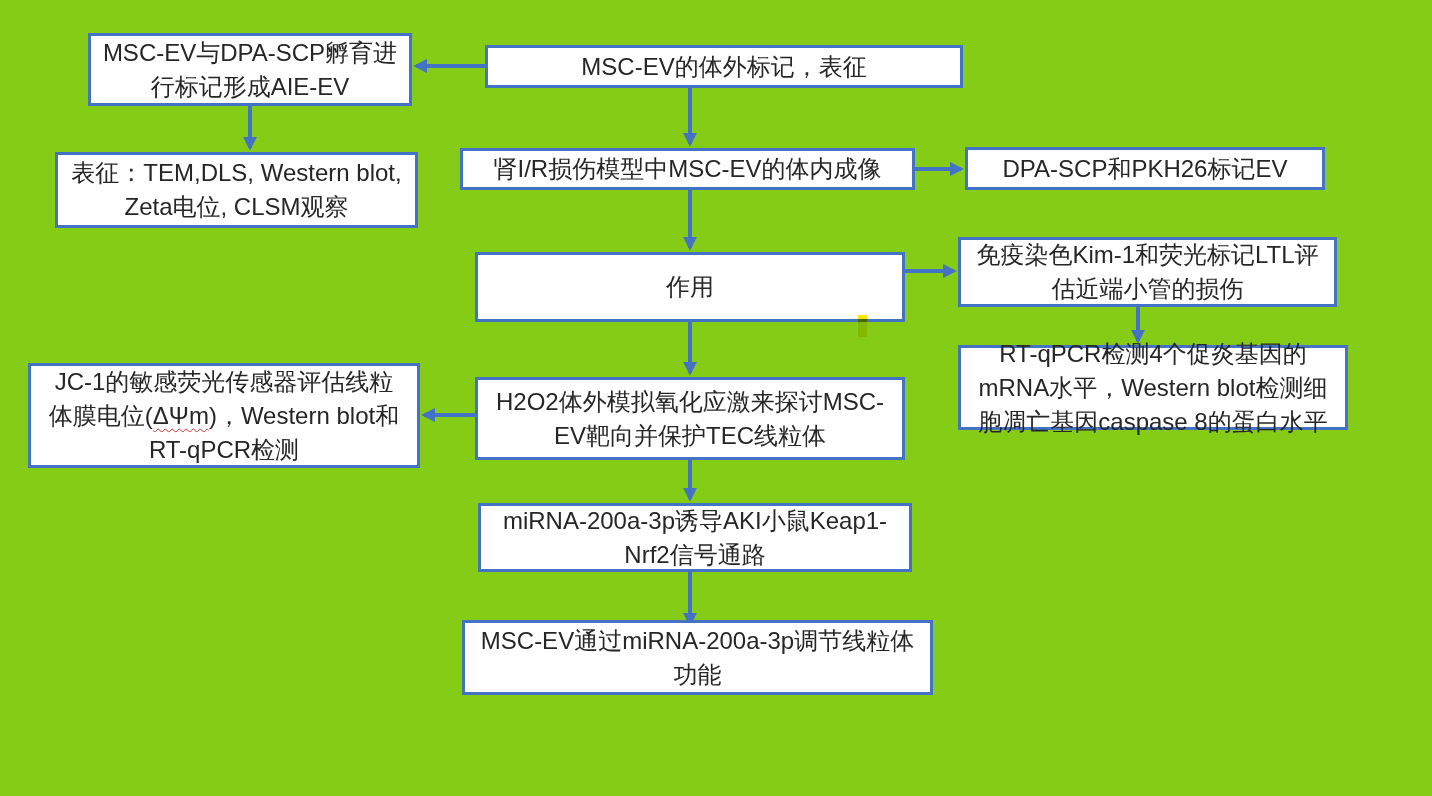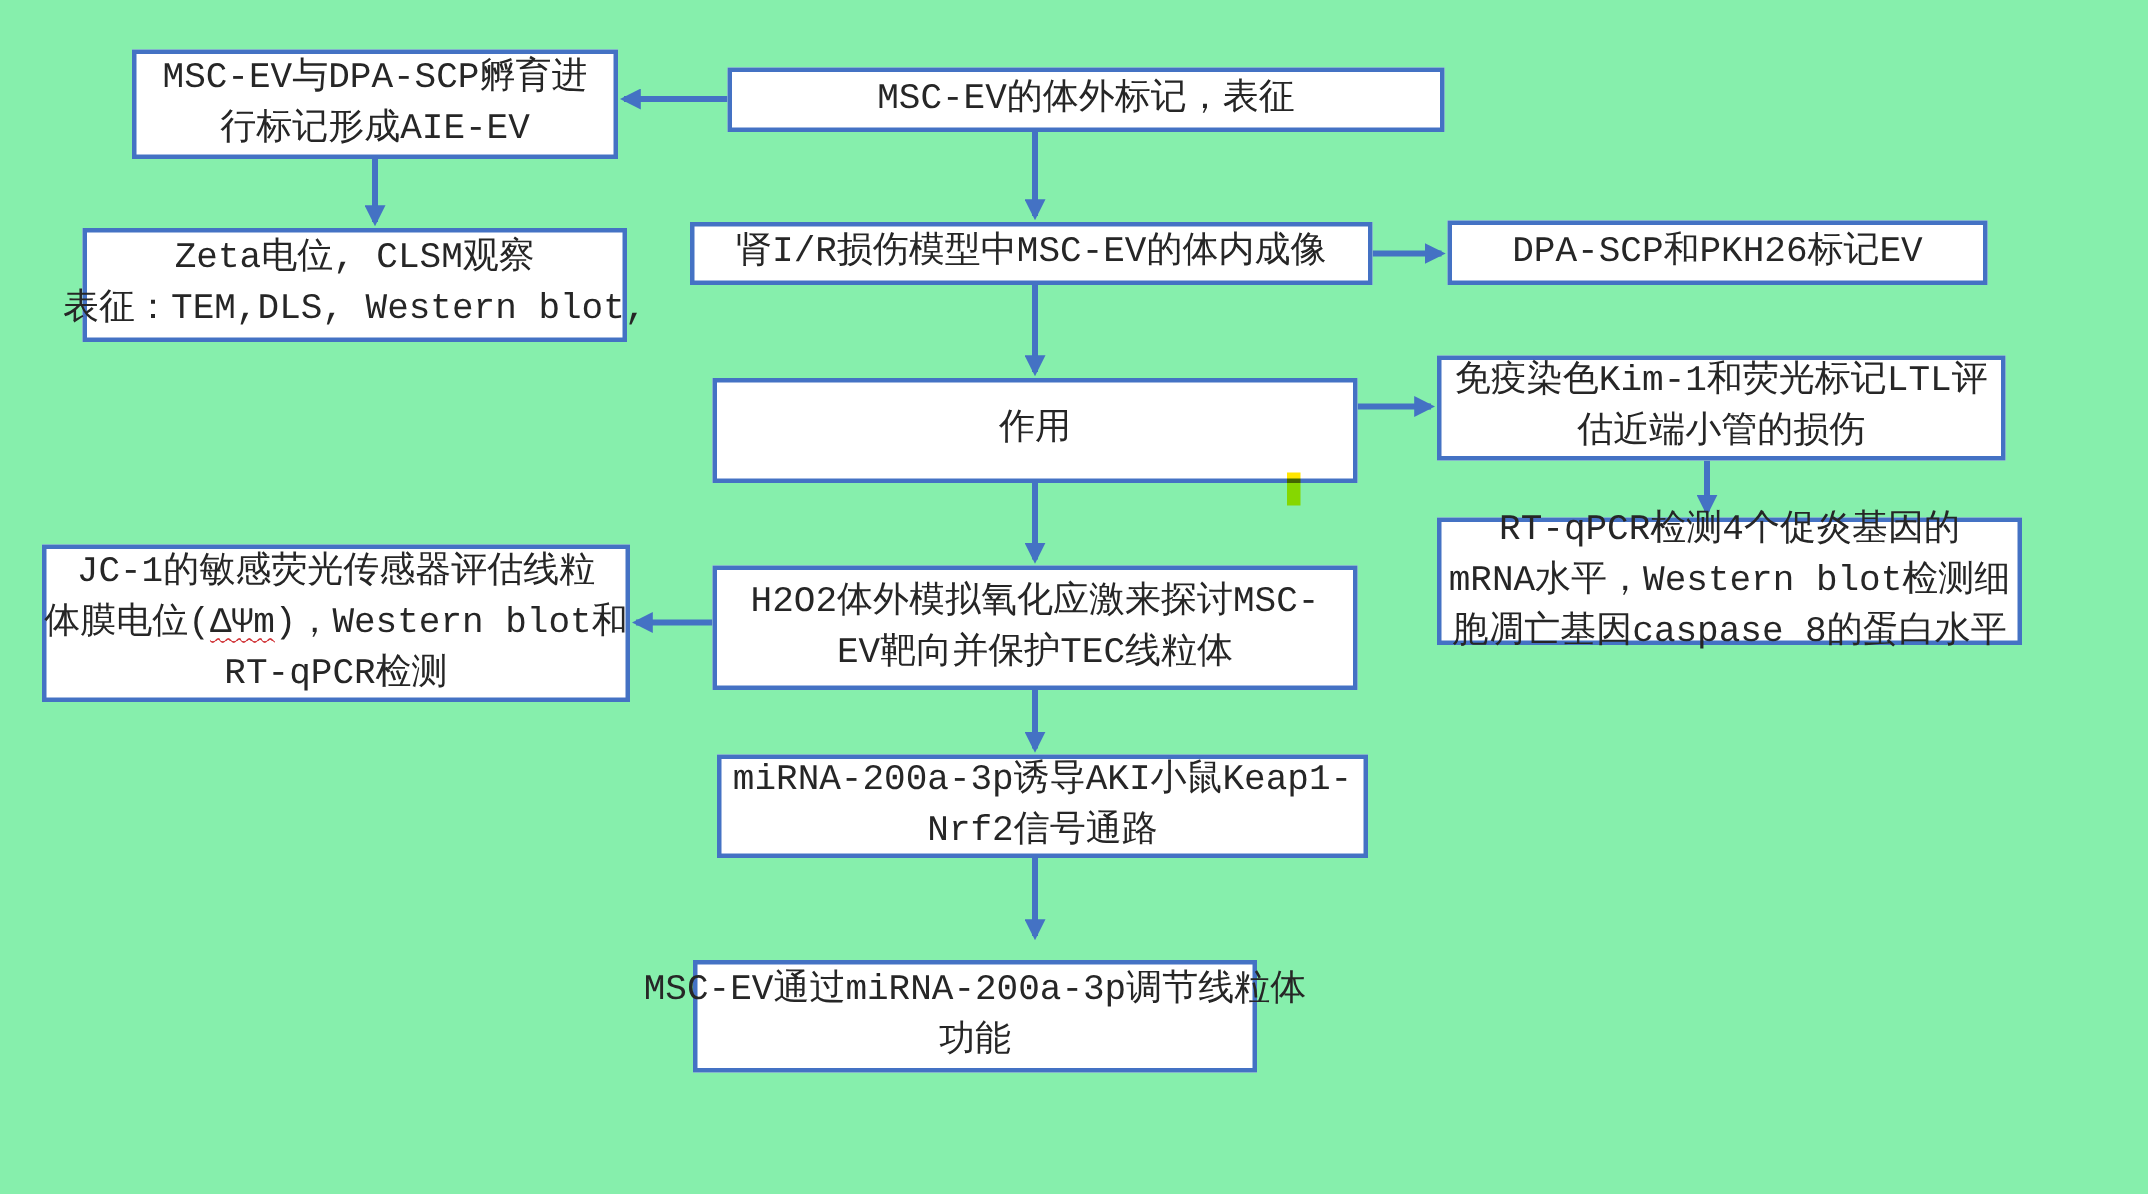--- a/index.html
+++ b/index.html
@@ -11,23 +11,22 @@
   * { margin: 0; padding: 0; box-sizing: border-box; }
   html, body { background: #ffffff; }
   body {
     font-family: "Liberation Sans", "DejaVu Sans", sans-serif;
     color: var(--text);
   }
   .canvas {
     position: relative;
     width: 1432px;
     height: 796px;
-    background: #86efac;
+    background: #84cc16;
     overflow: hidden;
-    font-family: Liberation Mono, monospace;
   }
   .arrows {
     position: absolute;
     left: 0; top: 0;
     width: 1432px; height: 796px;
   }
   .arrow {
     stroke: var(--accent);
     stroke-width: 4;
     fill: none;
@@ -88,22 +87,22 @@
   <div class="box" style="left:88px; top:33px; width:324px; height:73px">
     <div class="line">MSC-EV与DPA-SCP孵育进</div>
     <div class="line">行标记形成AIE-EV</div>
   </div>
 
   <div class="box" style="left:485px; top:45px; width:478px; height:43px">
     <div class="line">MSC-EV的体外标记，表征</div>
   </div>
 
   <div class="box" style="left:55px; top:152px; width:363px; height:76px">
+    <div class="line">表征：TEM,DLS, Western blot,</div>
     <div class="line">Zeta电位, CLSM观察</div>
-    <div class="line">表征：TEM,DLS, Western blot,</div>
   </div>
 
   <div class="box" style="left:460px; top:148px; width:455px; height:42px">
     <div class="line">肾I/R损伤模型中MSC-EV的体内成像</div>
   </div>
 
   <div class="box" style="left:965px; top:147px; width:360px; height:43px">
     <div class="line">DPA-SCP和PKH26标记EV</div>
   </div>
 
@@ -131,20 +130,20 @@
   <div class="box" style="left:475px; top:377px; width:430px; height:83px">
     <div class="line">H2O2体外模拟氧化应激来探讨MSC-</div>
     <div class="line">EV靶向并保护TEC线粒体</div>
   </div>
 
   <div class="box" style="left:478px; top:503px; width:434px; height:69px">
     <div class="line">miRNA-200a-3p诱导AKI小鼠Keap1-</div>
     <div class="line">Nrf2信号通路</div>
   </div>
 
-  <div class="box" style="left:462px; top:640px; width:376px; height:75px">
+  <div class="box" style="left:462px; top:620px; width:471px; height:75px">
     <div class="line">MSC-EV通过miRNA-200a-3p调节线粒体</div>
     <div class="line">功能</div>
   </div>
 
   <div class="highlight-mark" style="left:858px; top:315px; width:9px; height:22px"></div>
 
 </div>
 
 </body></html>

